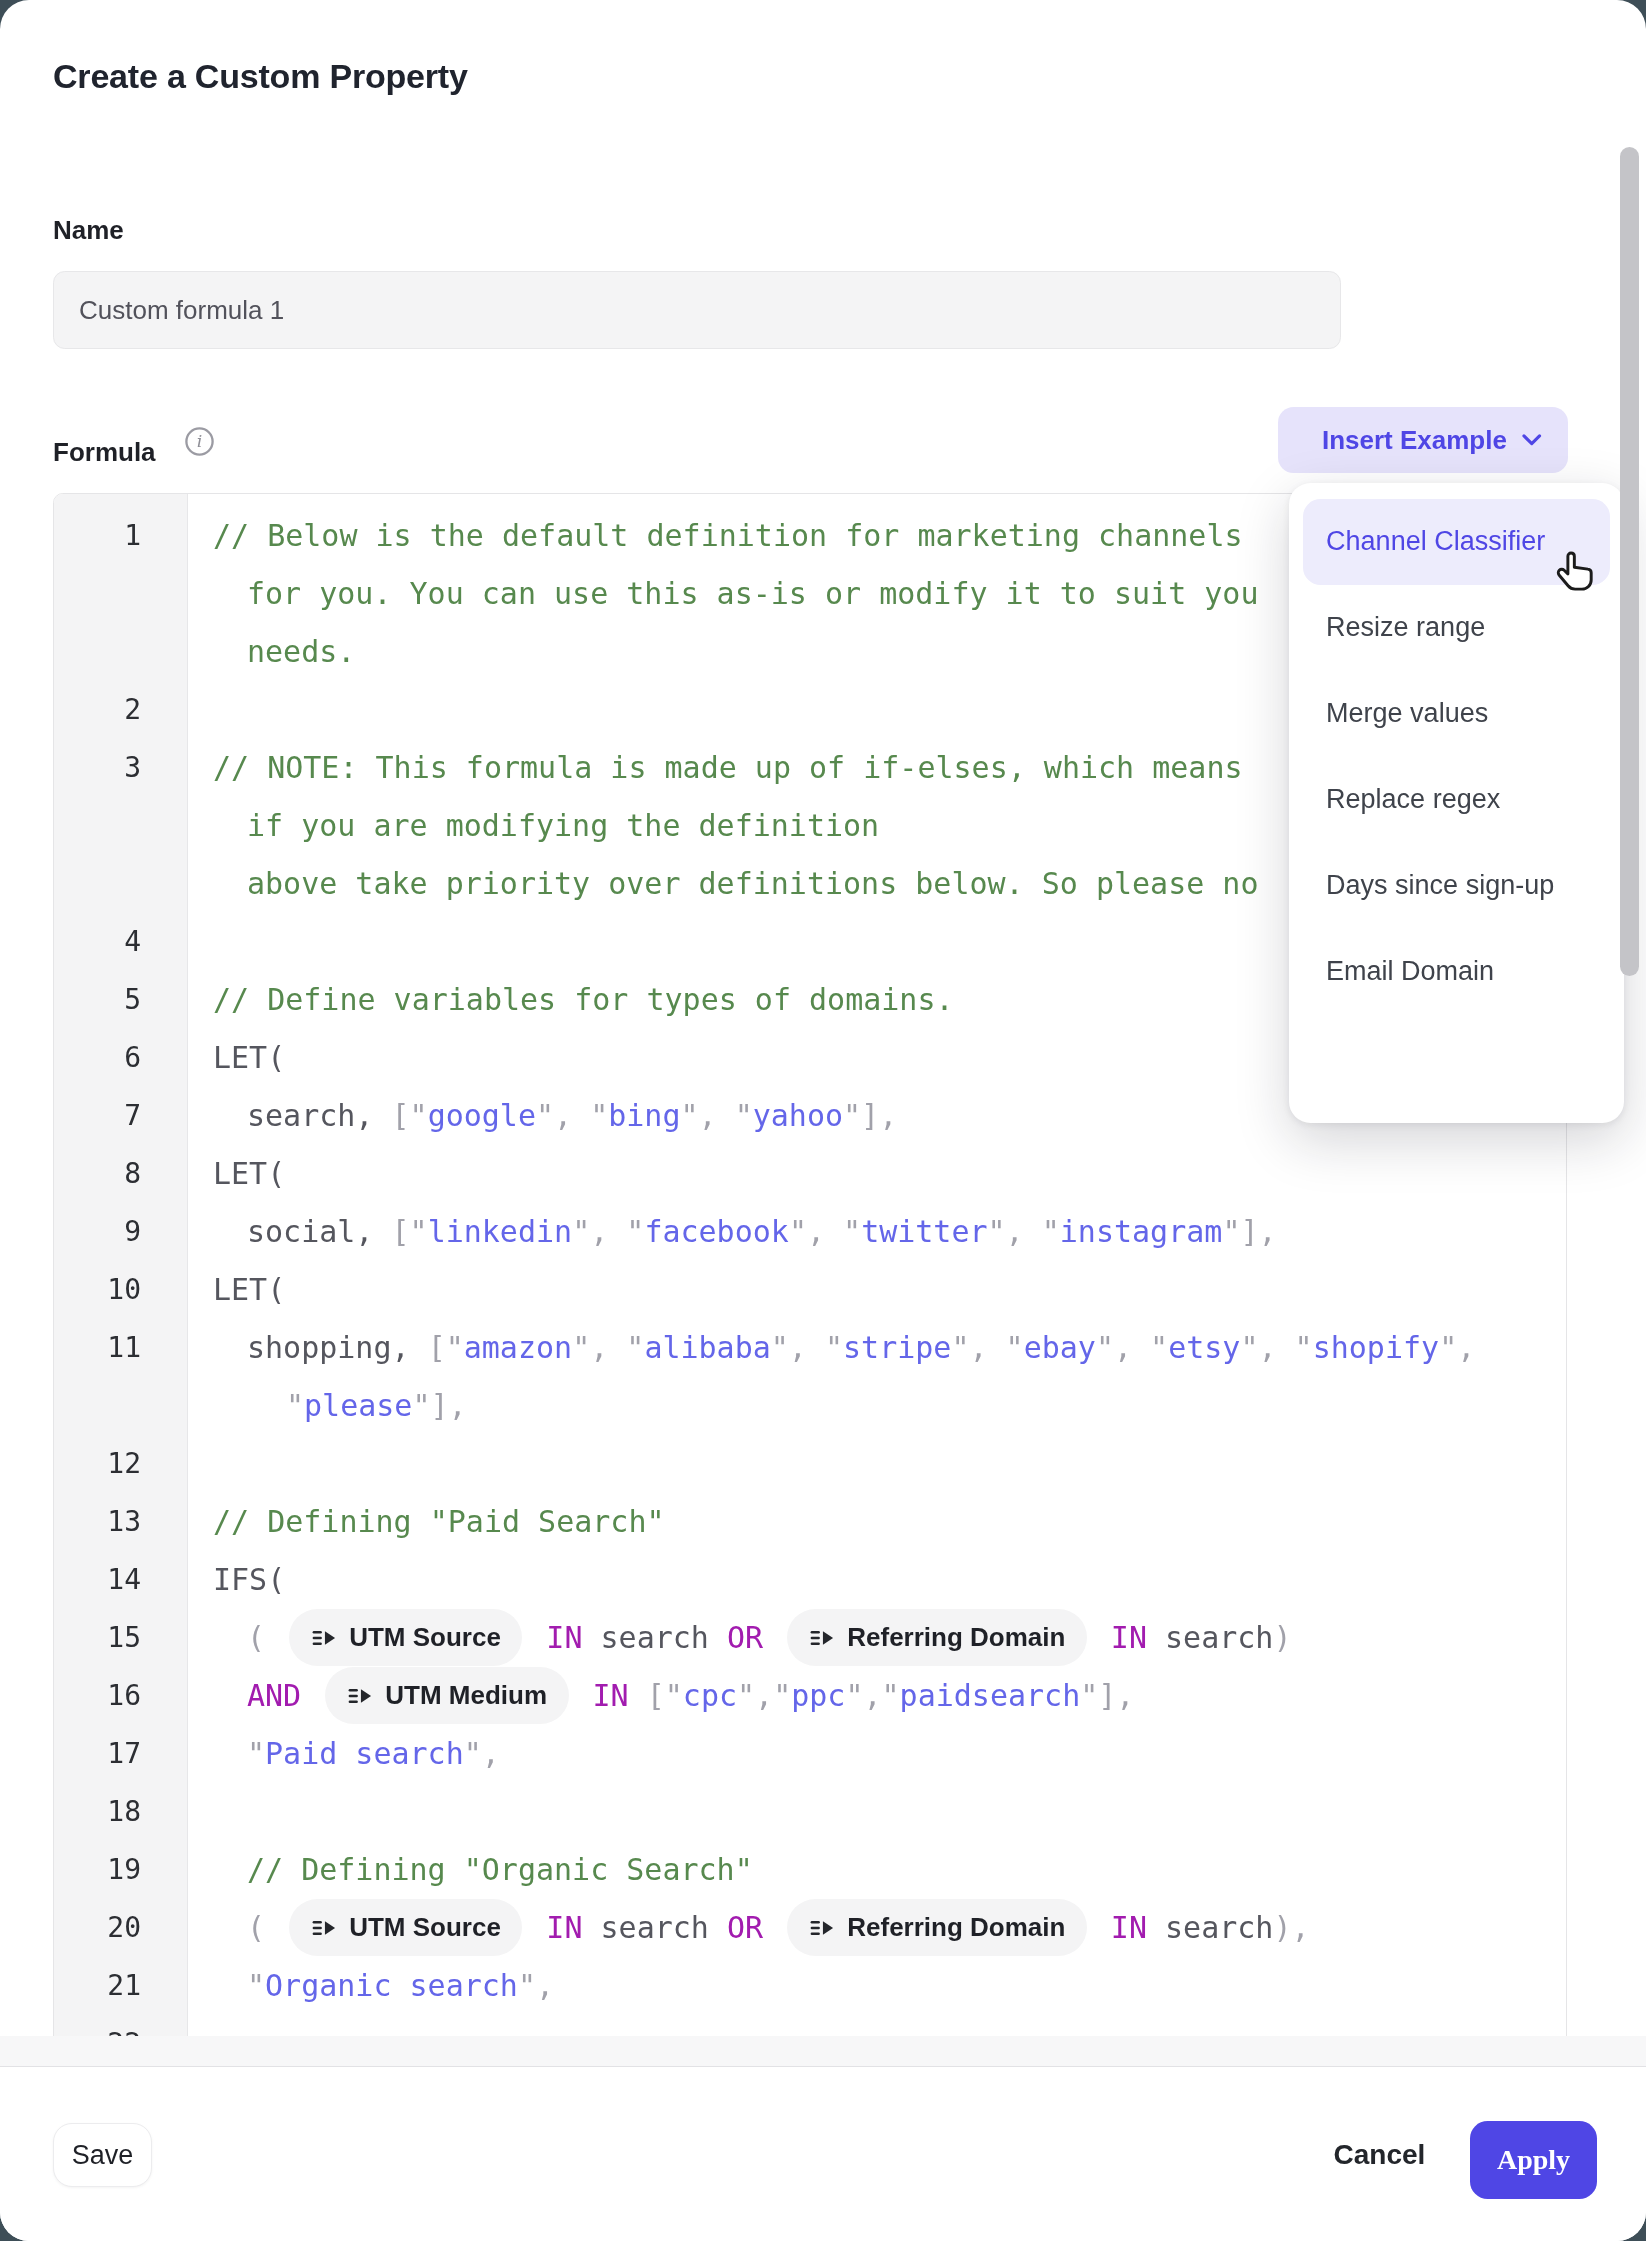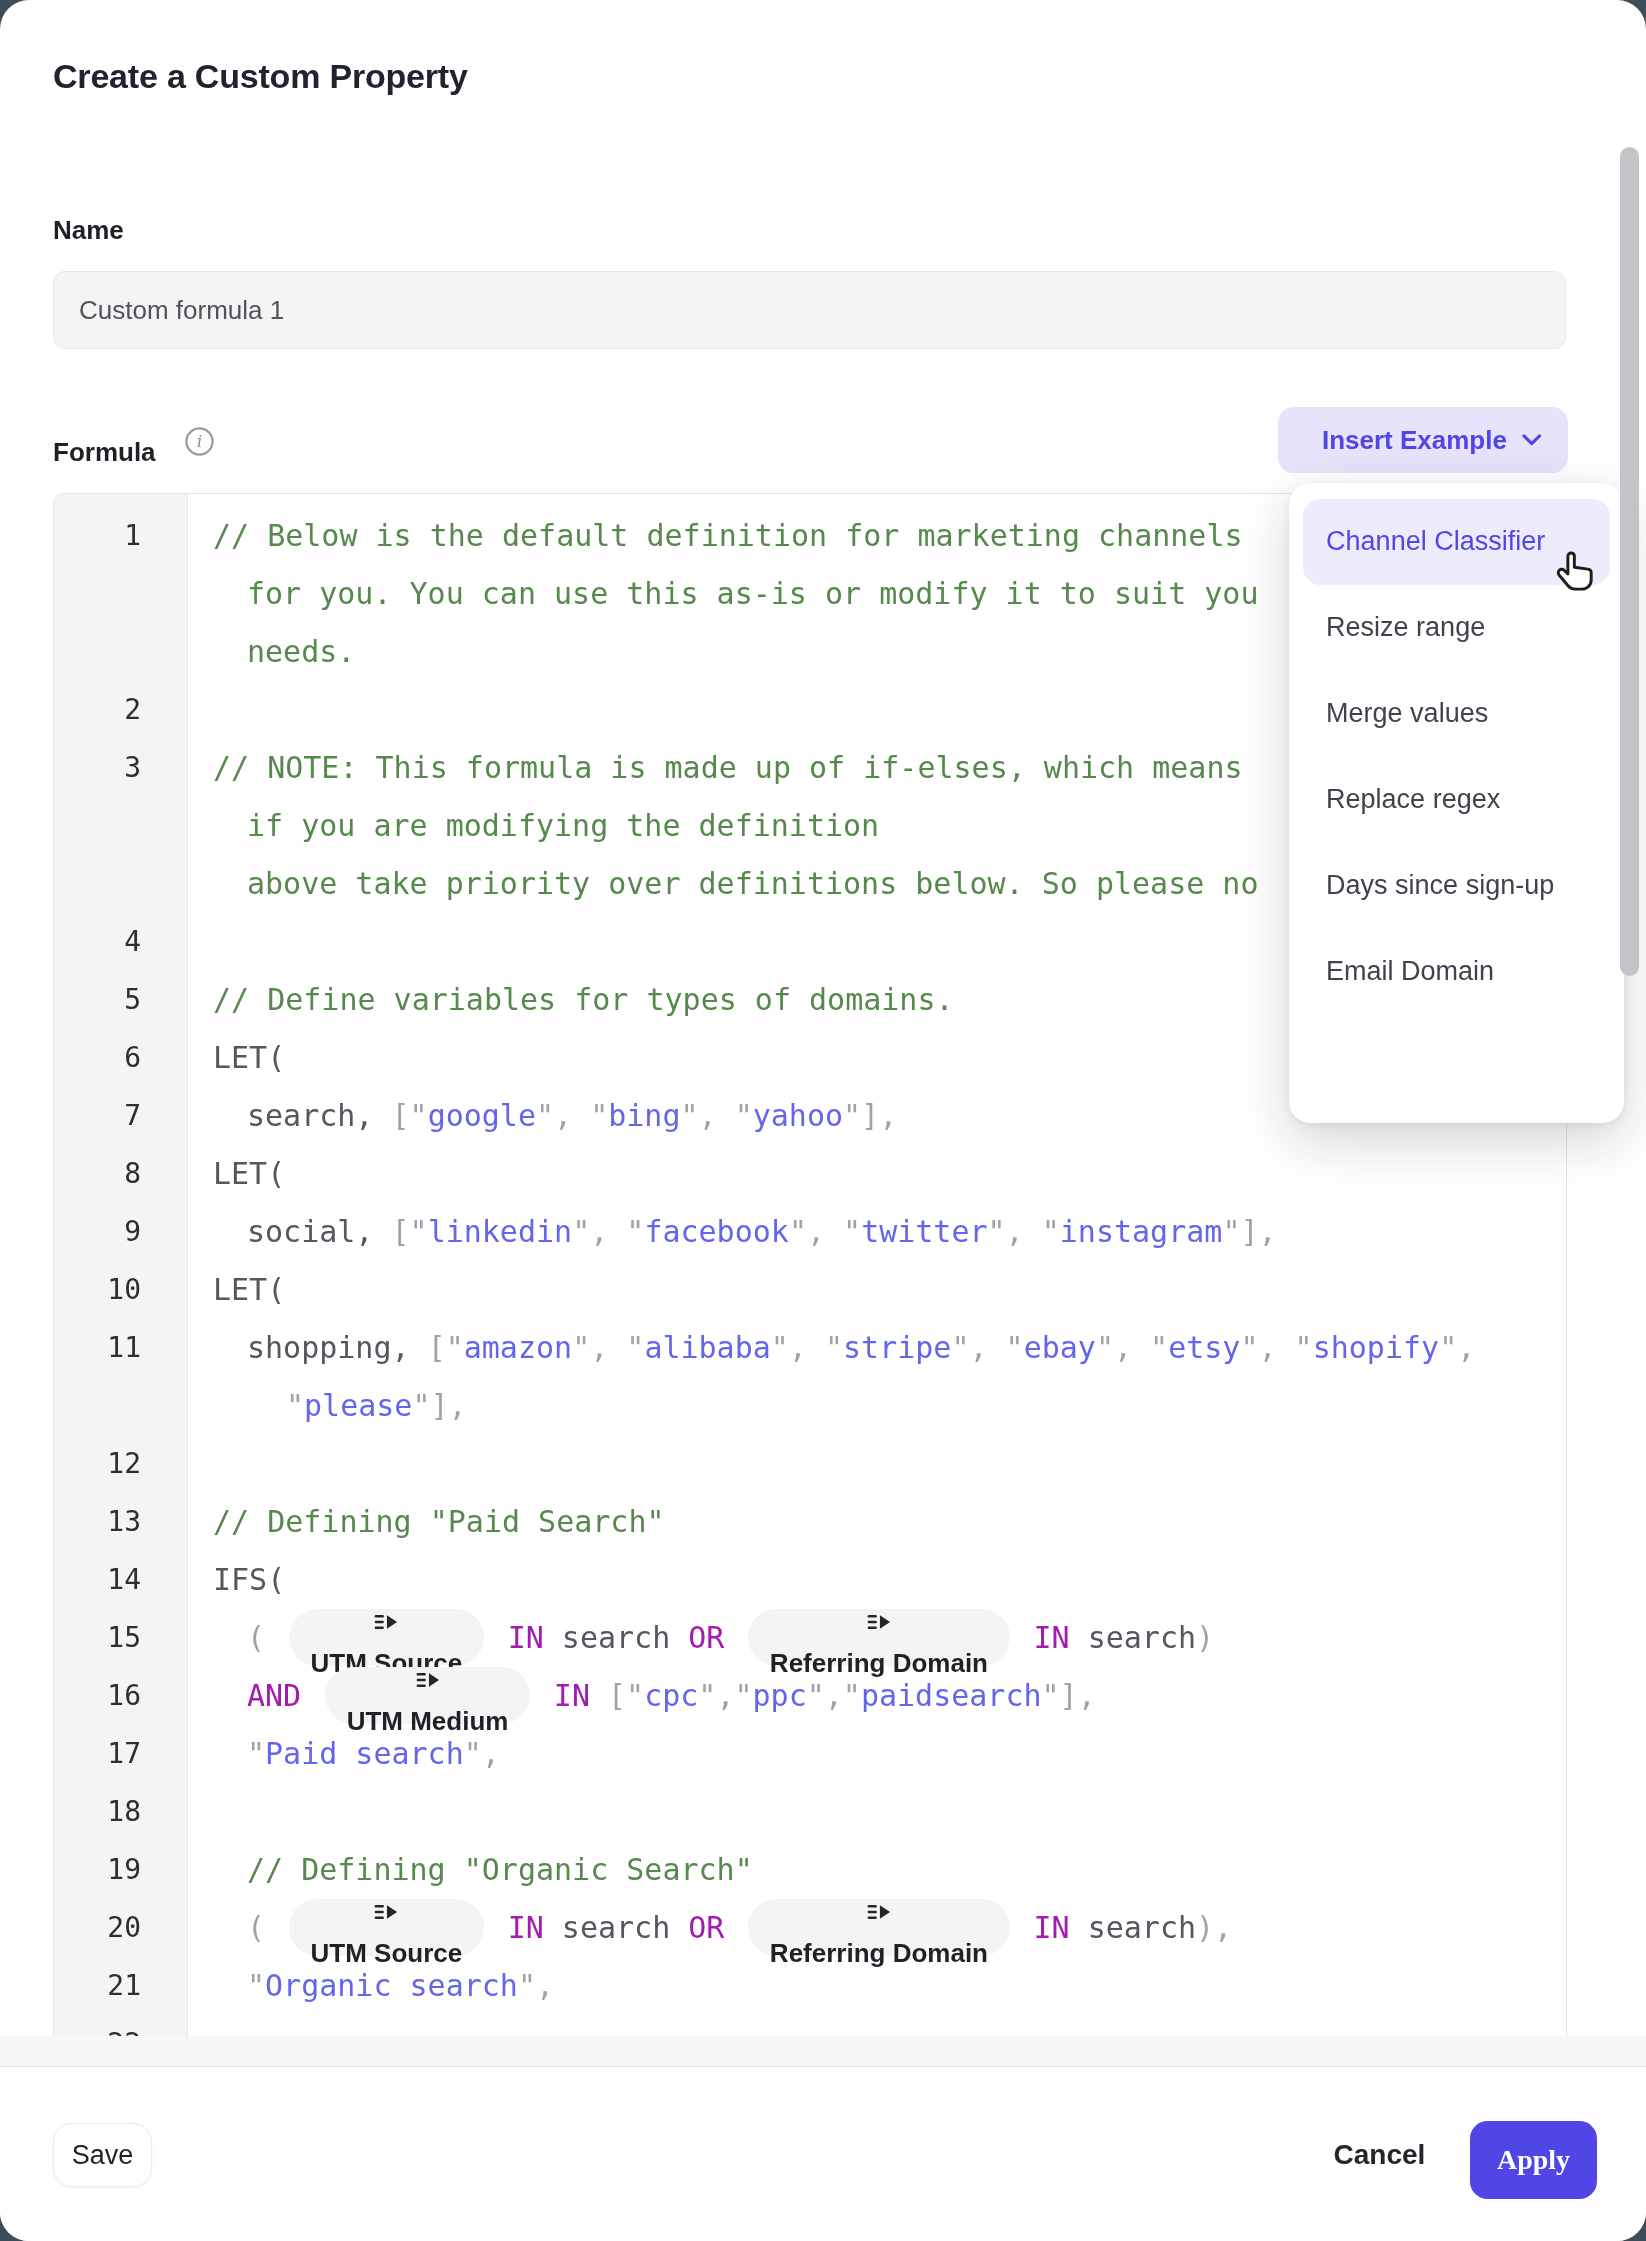--- a/index.html
+++ b/index.html
@@ -5,21 +5,21 @@
   html,body{margin:0;padding:0;background:#3e4e57;}
   *{box-sizing:border-box;}
   #stage{position:relative;width:1646px;height:2241px;background:#3e4e57;overflow:hidden;
          font-family:"Liberation Sans",sans-serif;}
   #modal{position:absolute;inset:0;background:#ffffff;border-radius:29px;overflow:hidden;}
 
   .title{position:absolute;left:53px;top:57px;font-size:34px;font-weight:700;color:#20242e;letter-spacing:-0.2px;}
 
   .field-label{position:absolute;left:53px;font-size:26px;font-weight:700;color:#1f2127;}
   #name-label{top:215px;}
-  #name-input{position:absolute;left:53px;top:271px;width:1513px;height:78px;background:#f4f4f5;
+  #name-input{position:absolute;left:53px;top:271px;width:1288px;height:78px;background:#f4f4f5;
               border:1px solid #e7e7e9;border-radius:11.7px;font-size:26px;color:#52525b;
               padding:0 25px;font-family:"Liberation Sans",sans-serif;outline:none;}
 
   #formula-label{top:437px;}
   #info-icon{position:absolute;left:183px;top:425px;}
 
   #insert-btn{position:absolute;left:1278px;top:407px;width:290px;height:66px;background:var(--accent-bg);
               border:none;border-radius:15.6px;color:var(--accent);font-size:26px;font-weight:600;
               display:flex;align-items:center;justify-content:center;gap:13.7px;cursor:pointer;
               font-family:"Liberation Sans",sans-serif;padding-left:24px;}
@@ -36,21 +36,21 @@
       font-family:"DejaVu Sans Mono",monospace;font-size:30px;}
   .ind1 .rc{padding-left:59px;}
   .ind2 .rc{padding-left:98px;}
   .seg-com{color:var(--c-comment);}
   .seg-code{color:var(--c-code);}
   .seg-punct{color:var(--c-punct);}
   .seg-str{color:var(--c-string);}
   .seg-op{color:var(--c-op);}
   .chip{display:inline-flex;align-items:center;gap:12.7px;height:57px;padding:0 21.5px;margin:0 5.9px;
         background:var(--chip-bg);border-radius:29px;font-family:"Liberation Sans",sans-serif;
-        font-size:26px;font-weight:700;color:#1f2127;cursor:pointer;flex-direction:column;}
+        font-size:26px;font-weight:700;color:#1f2127;cursor:pointer;}
 
   
   #menu{position:absolute;left:1289px;top:483px;width:335px;height:640px;background:#ffffff;
         border-radius:21.5px;box-shadow:0 17.6px 54px rgba(20,20,40,.18), 0 2px 7.8px rgba(20,20,40,.08);
         padding:15.6px 13.7px;z-index:30;}
   .menu-item{height:86px;display:flex;align-items:center;padding-left:23.4px;font-size:27px;
              color:#3f434b;font-weight:500;cursor:pointer;border-radius:17.6px;}
   .menu-item.active{background:var(--menu-hl);color:var(--accent);}
   #cursor-icon{position:absolute;left:1553px;top:548px;z-index:40;pointer-events:none;}
 

